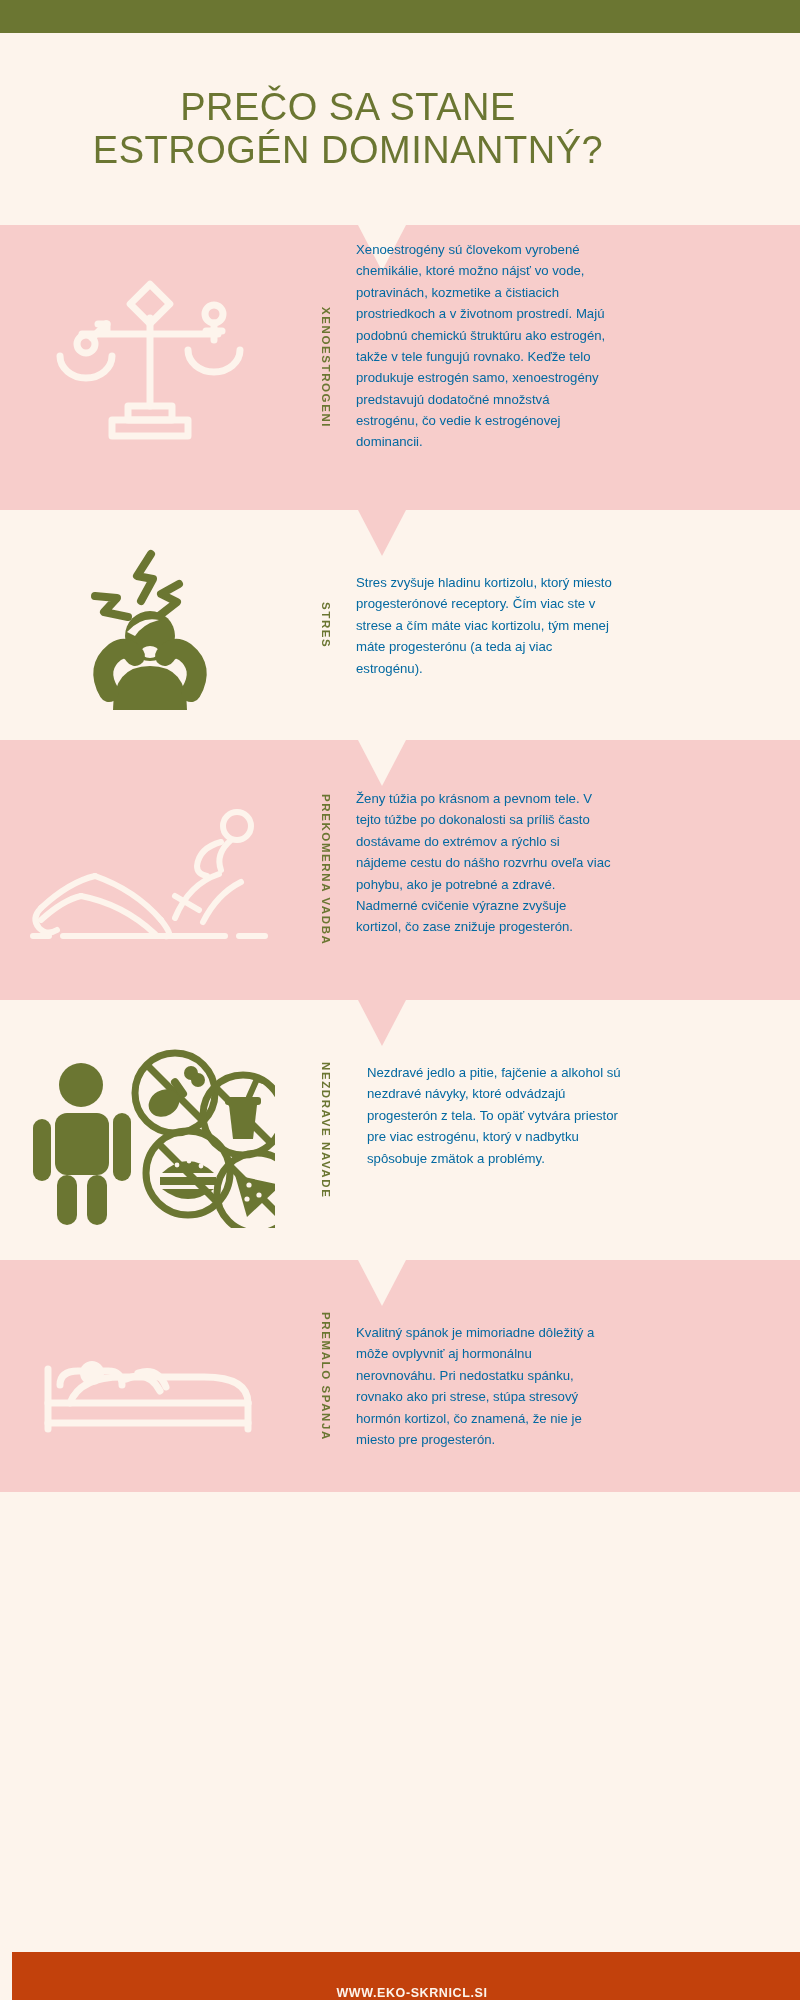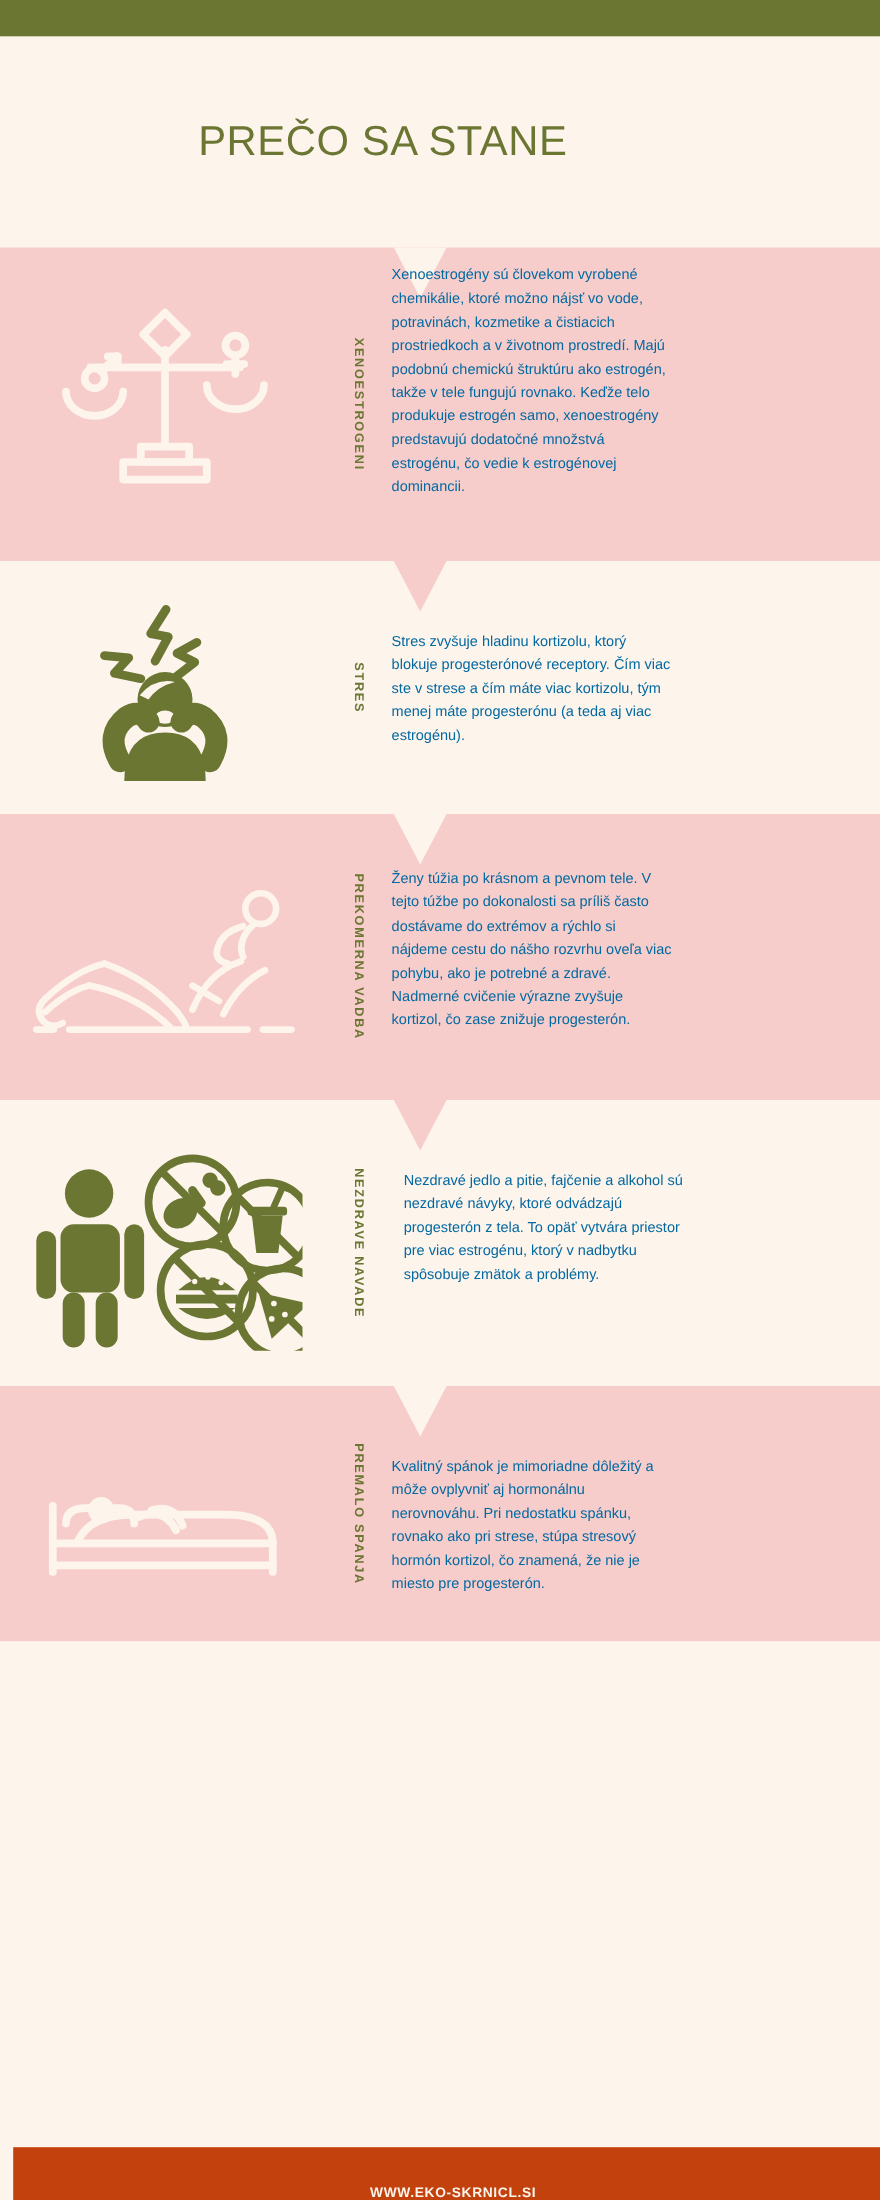--- a/index.html
+++ b/index.html
@@ -102,20 +102,21 @@
   }
 </style>
 </head>
 <body>
 
 <div class="bar-top"></div>
 
 <div class="title-wrap">
   <h1 class="title">
     <span class="l1">PREČO SA STANE</span>
+    <span class="l2">ESTROGÉN DOMINANTNÝ?</span>
   </h1>
 </div>
 
 <div class="section sec-pink" style="top:225px; height:285px;">
   <div class="sec-bg"></div>
   <div class="notch notch-cream"></div>
 
   <div class="icon-col">
     <svg width="200" height="180" viewBox="0 0 200 180" fill="none" stroke="#fdf4ec" stroke-width="7" stroke-linecap="round" stroke-linejoin="round">
 
@@ -169,21 +170,21 @@
 
       <path d="M54 152 q-14 -24 6 -40 q12 -8 20 4" fill="none" stroke="#6b7632" stroke-width="20" stroke-linecap="round"></path>
       <path d="M136 152 q14 -24 -6 -40 q-12 -8 -20 4" fill="none" stroke="#6b7632" stroke-width="20" stroke-linecap="round"></path>
     </svg>
   </div>
 
   <div class="vlabel">
     <span>STRES</span>
   </div>
 
-  <div class="sec-text" style="top:62px;">Stres zvyšuje hladinu kortizolu, ktorý blokuje progesterónové receptory. Čím viac ste v strese a čím máte viac kortizolu, tým menej máte progesterónu (a teda aj viac estrogénu).</div>
+  <div class="sec-text" style="top:62px;">Stres zvyšuje hladinu kortizolu, ktorý miesto progesterónové receptory. Čím viac ste v strese a čím máte viac kortizolu, tým menej máte progesterónu (a teda aj viac estrogénu).</div>
 </div>
 
 <div class="section sec-pink" style="top:740px; height:260px;">
   <div class="sec-bg"></div>
   <div class="notch notch-cream"></div>
 
   <div class="icon-col">
     <svg width="250" height="160" viewBox="0 0 250 160" fill="none" stroke="#fdf4ec" stroke-width="6" stroke-linecap="round" stroke-linejoin="round">
 
       <line x1="8" y1="146" x2="24" y2="146"></line>

